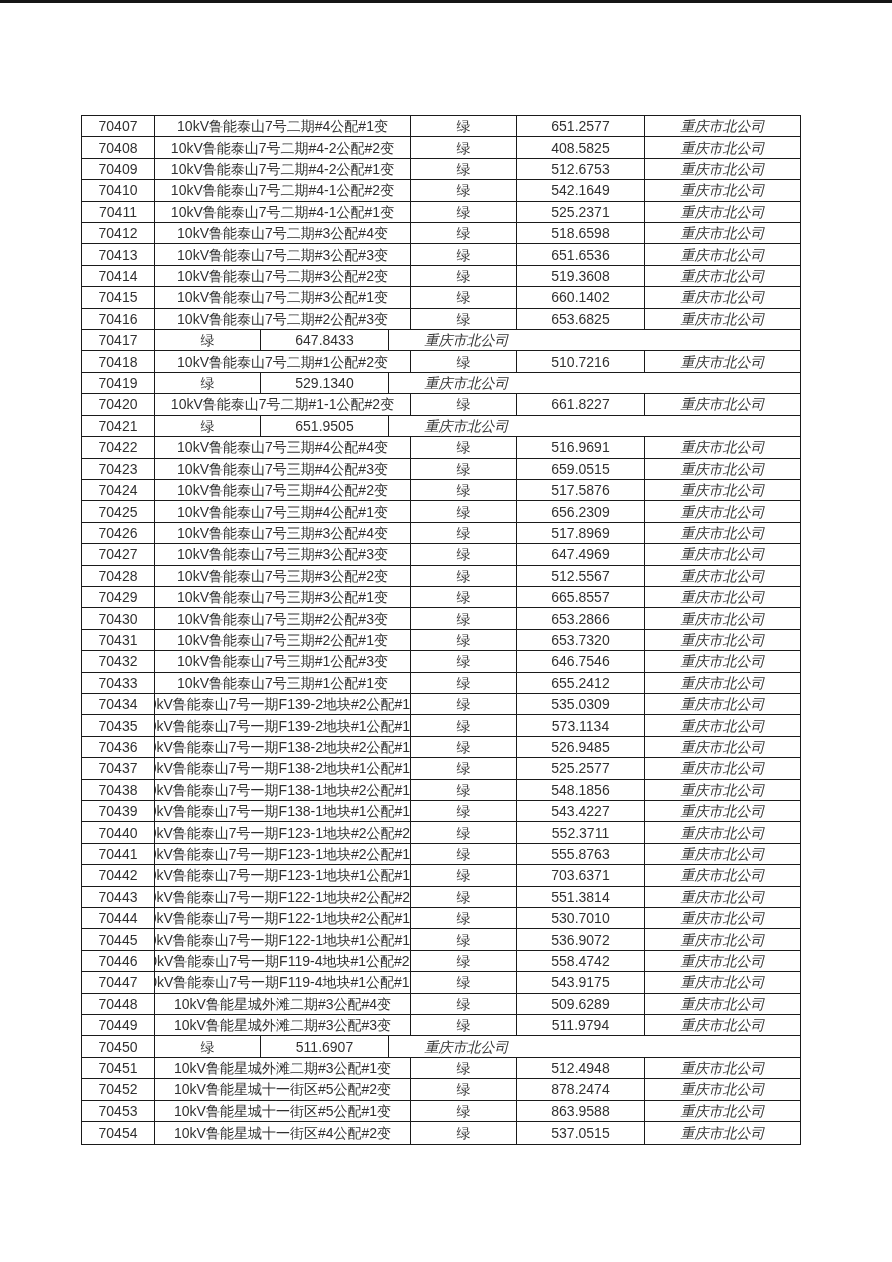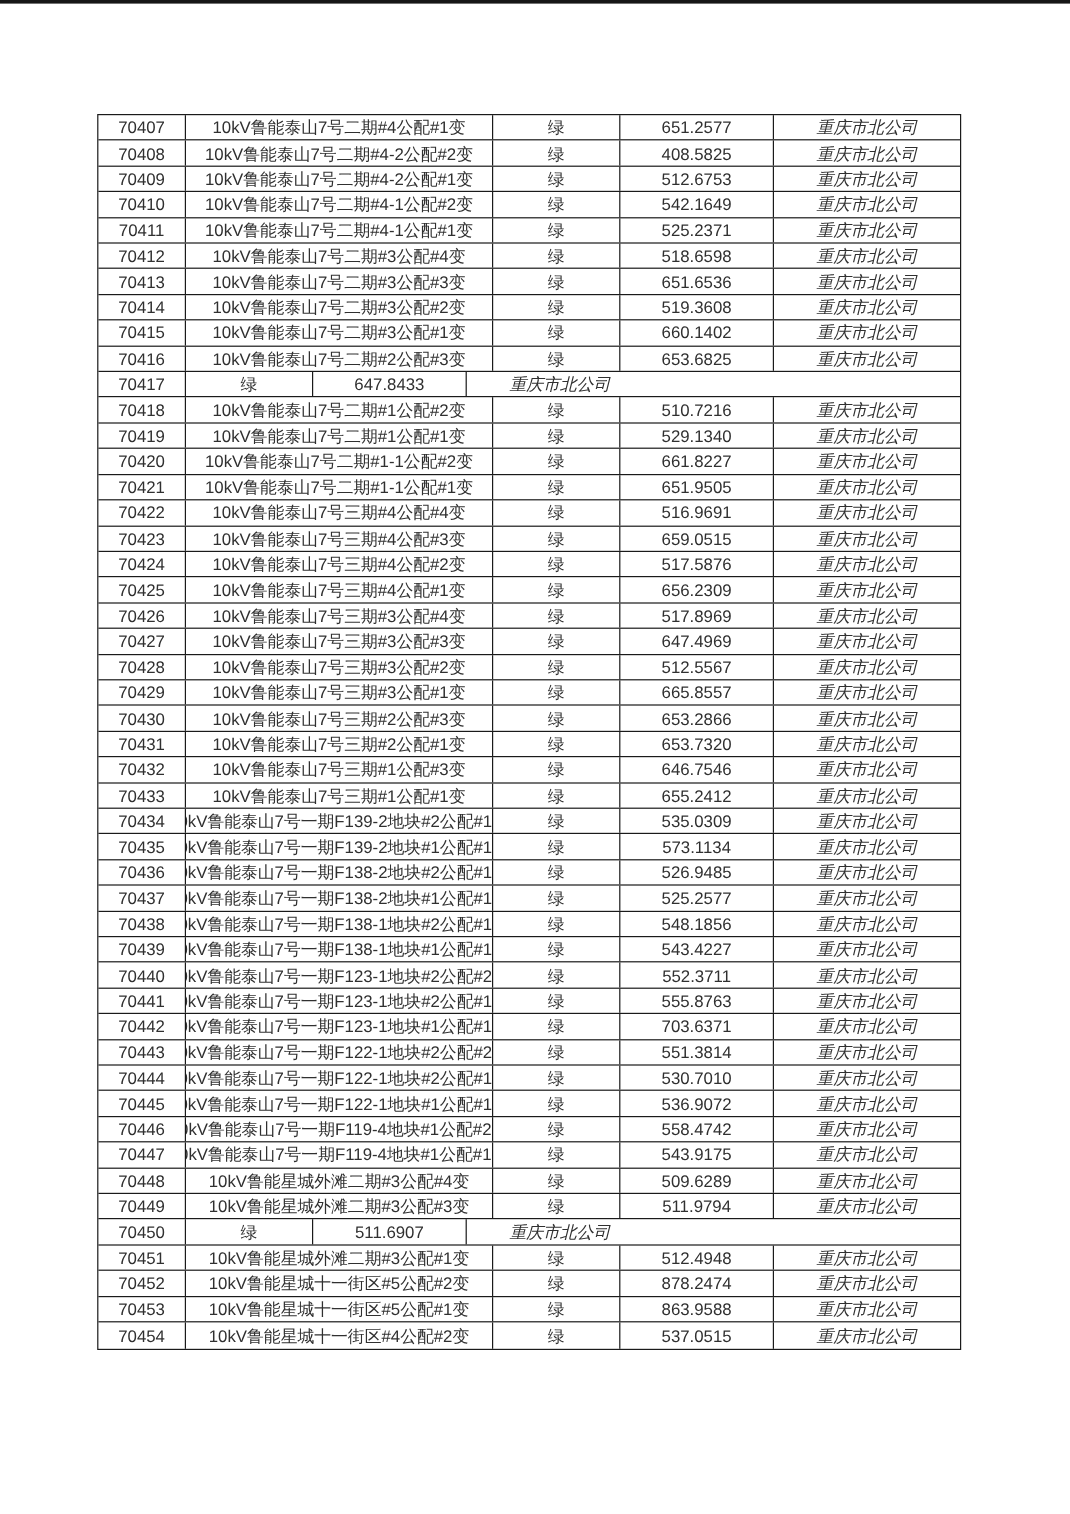--- a/index.html
+++ b/index.html
@@ -8,21 +8,21 @@
     --topbar:#161616;
     --bg:#ffffff;
   }
   *{margin:0;padding:0;box-sizing:border-box;}
   html,body{width:892px;height:1262px;background:var(--bg);overflow:hidden;}
   body{font-family:"Liberation Sans","DejaVu Sans",sans-serif;color:var(--text);position:relative;}
   .top-bar{
     position:absolute;left:0;top:0;width:892px;height:3px;background:var(--topbar);
   }
   .data-table{
-    position:absolute;left:81px;top:95px;width:720px;
+    position:absolute;left:81px;top:115px;width:720px;
     border:1px solid var(--border);
     background:var(--bg);
   }
   .tr{
     display:flex;height:21.42px;
     border-bottom:1px solid var(--border);
   }
   .tr:last-child{border-bottom:none;justify-content:space-between;}
   .td{
     display:flex;align-items:center;justify-content:center;
@@ -122,35 +122,33 @@
   </div>
       <div class="tr">
     <div class="td c-id">70418</div>
     <div class="td c-name">10kV鲁能泰山7号二期#1公配#2变</div>
     <div class="td c-status">绿</div>
     <div class="td c-value">510.7216</div>
     <div class="td c-company">重庆市北公司</div>
   </div>
       <div class="tr">
     <div class="td c-id">70419</div>
-    <div class="td c-name">10kV鲁能泰山7号二期#1公配#1变</div>
     <div class="td c-status">绿</div>
     <div class="td c-value">529.1340</div>
     <div class="td c-company">重庆市北公司</div>
   </div>
       <div class="tr">
     <div class="td c-id">70420</div>
     <div class="td c-name">10kV鲁能泰山7号二期#1-1公配#2变</div>
     <div class="td c-status">绿</div>
     <div class="td c-value">661.8227</div>
     <div class="td c-company">重庆市北公司</div>
   </div>
       <div class="tr">
     <div class="td c-id">70421</div>
-    <div class="td c-name">10kV鲁能泰山7号二期#1-1公配#1变</div>
     <div class="td c-status">绿</div>
     <div class="td c-value">651.9505</div>
     <div class="td c-company">重庆市北公司</div>
   </div>
       <div class="tr">
     <div class="td c-id">70422</div>
     <div class="td c-name">10kV鲁能泰山7号三期#4公配#4变</div>
     <div class="td c-status">绿</div>
     <div class="td c-value">516.9691</div>
     <div class="td c-company">重庆市北公司</div>

